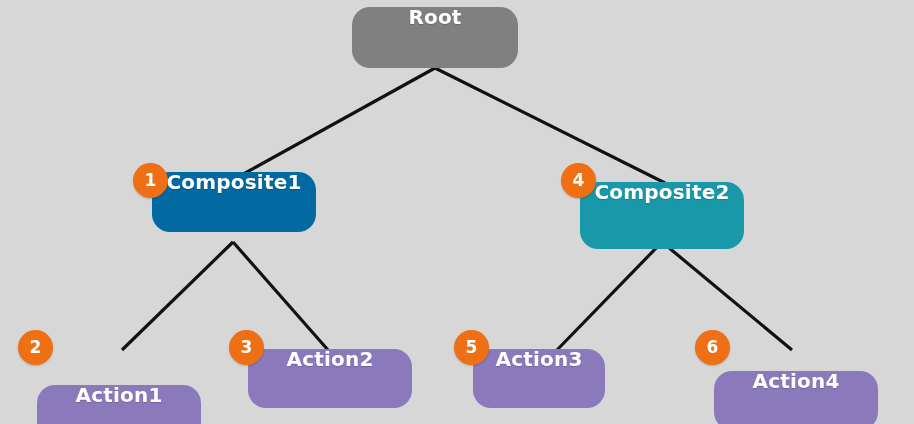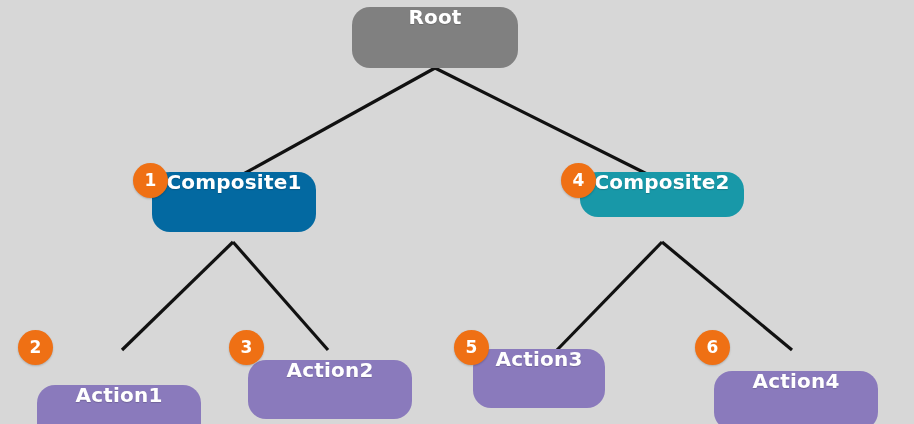--- a/index.html
+++ b/index.html
@@ -79,33 +79,33 @@
   <div id="node-layer">
       <div class="node" style="left: 352px; top: 7px; width: 166px; height: 61px; background: rgb(128, 128, 128);">
         <span class="node-label">Root</span>
       </div>
       <div class="node" style="left: 152px; top: 172px; width: 164px; height: 60px; background: #0369a1;">
         <span class="node-label">Composite1</span>
       </div>
       <div class="badge" style="left: 133px; top: 163px; background: rgb(239, 112, 20); color: rgb(255, 255, 255);">
         <span class="badge-num">1</span>
       </div>
-      <div class="node" style="left: 580px; top: 172px; width: 164px; height: 45px; background: rgb(24, 152, 168);">
+      <div class="node" style="left: 580px; top: 182px; width: 164px; height: 67px; background: rgb(24, 152, 168);">
         <span class="node-label">Composite2</span>
       </div>
       <div class="badge" style="left: 561px; top: 163px; background: rgb(239, 112, 20); color: rgb(255, 255, 255);">
         <span class="badge-num">4</span>
       </div>
       <div class="node" style="left: 37px; top: 349px; width: 164px; height: 59px; background: rgb(138, 122, 188); margin-top: 36px;">
         <span class="node-label">Action1</span>
       </div>
       <div class="badge" style="left: 18px; top: 330px; background: rgb(239, 112, 20); color: rgb(255, 255, 255);">
         <span class="badge-num">2</span>
       </div>
-      <div class="node" style="left: 248px; top: 349px; width: 164px; height: 59px; background: rgb(138, 122, 188); margin-top: 11px;">
+      <div class="node" style="left: 248px; top: 349px; width: 164px; height: 59px; background: rgb(138, 122, 188);">
         <span class="node-label">Action2</span>
       </div>
       <div class="badge" style="left: 229px; top: 330px; background: rgb(239, 112, 20); color: rgb(255, 255, 255);">
         <span class="badge-num">3</span>
       </div>
       <div class="node" style="left: 473px; top: 349px; width: 132px; height: 59px; background: rgb(138, 122, 188);">
         <span class="node-label">Action3</span>
       </div>
       <div class="badge" style="left: 454px; top: 330px; background: rgb(239, 112, 20); color: rgb(255, 255, 255);">
         <span class="badge-num">5</span>

